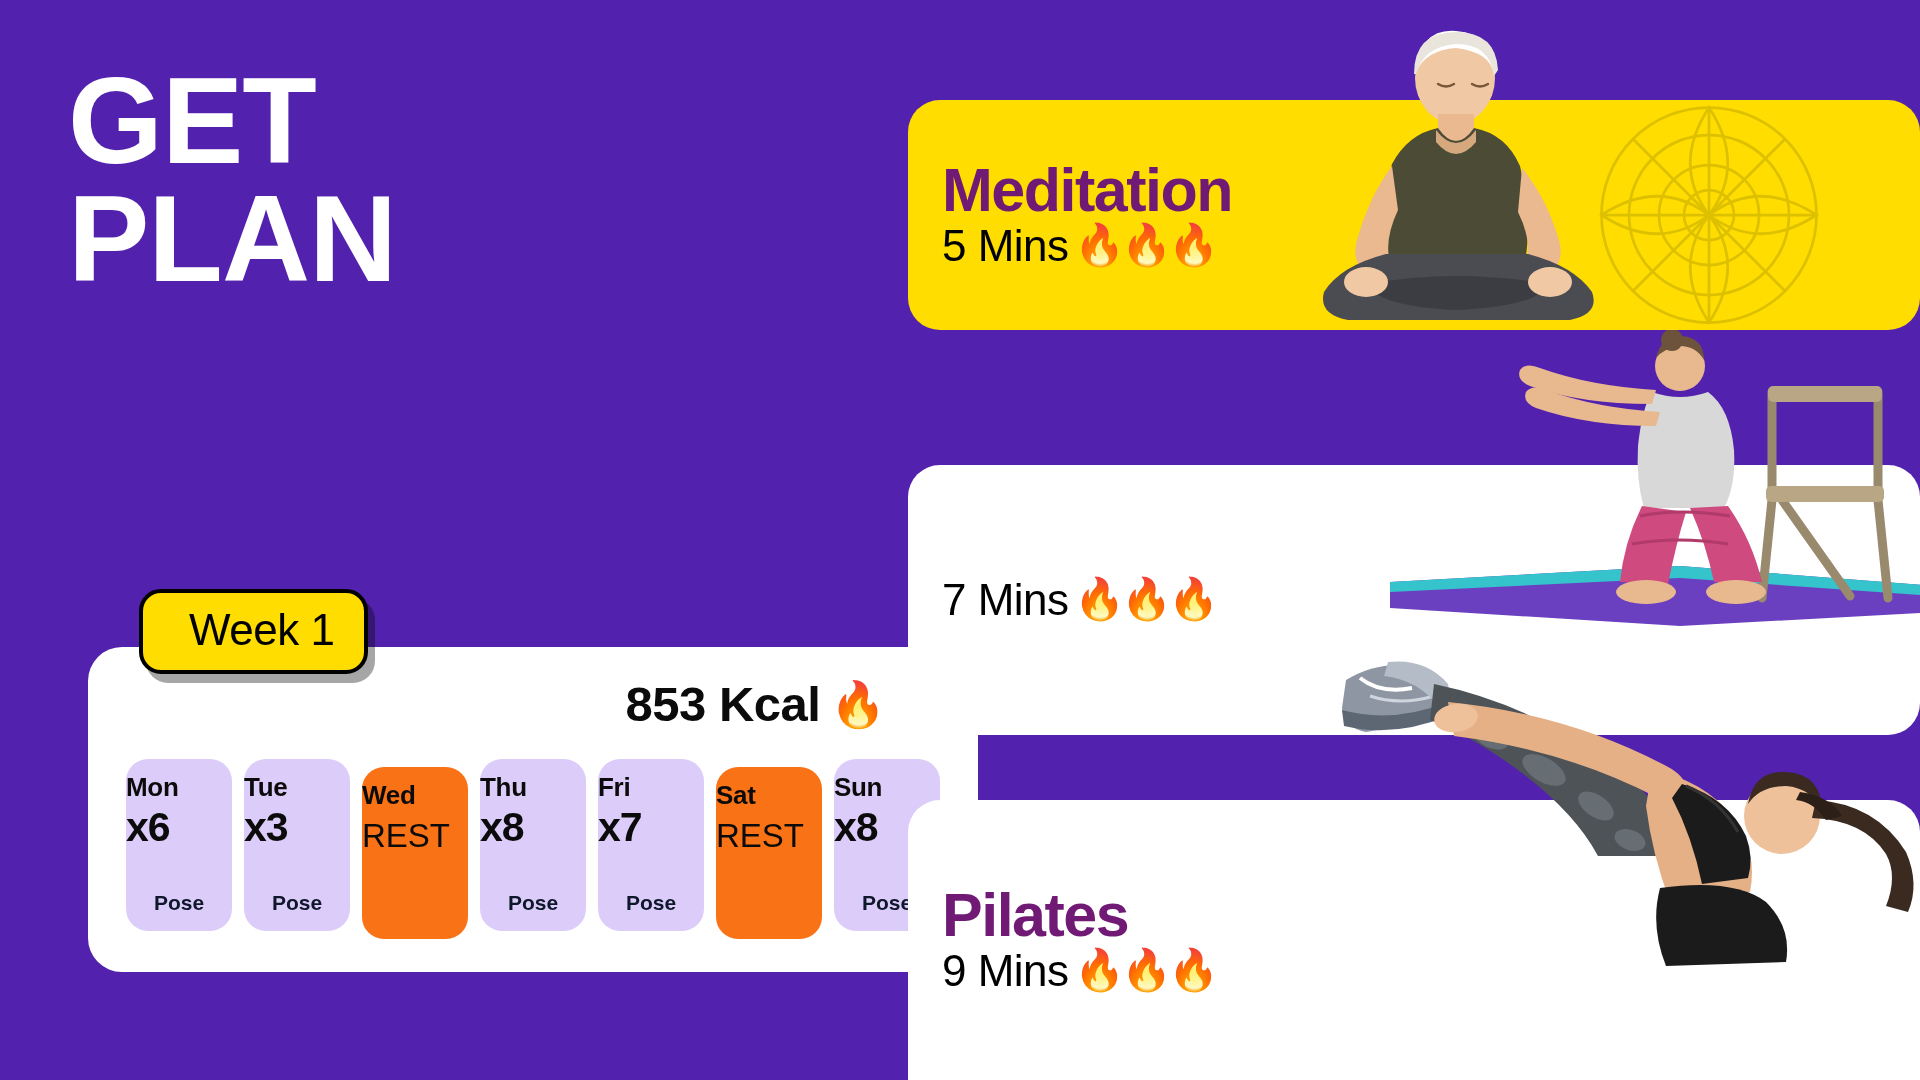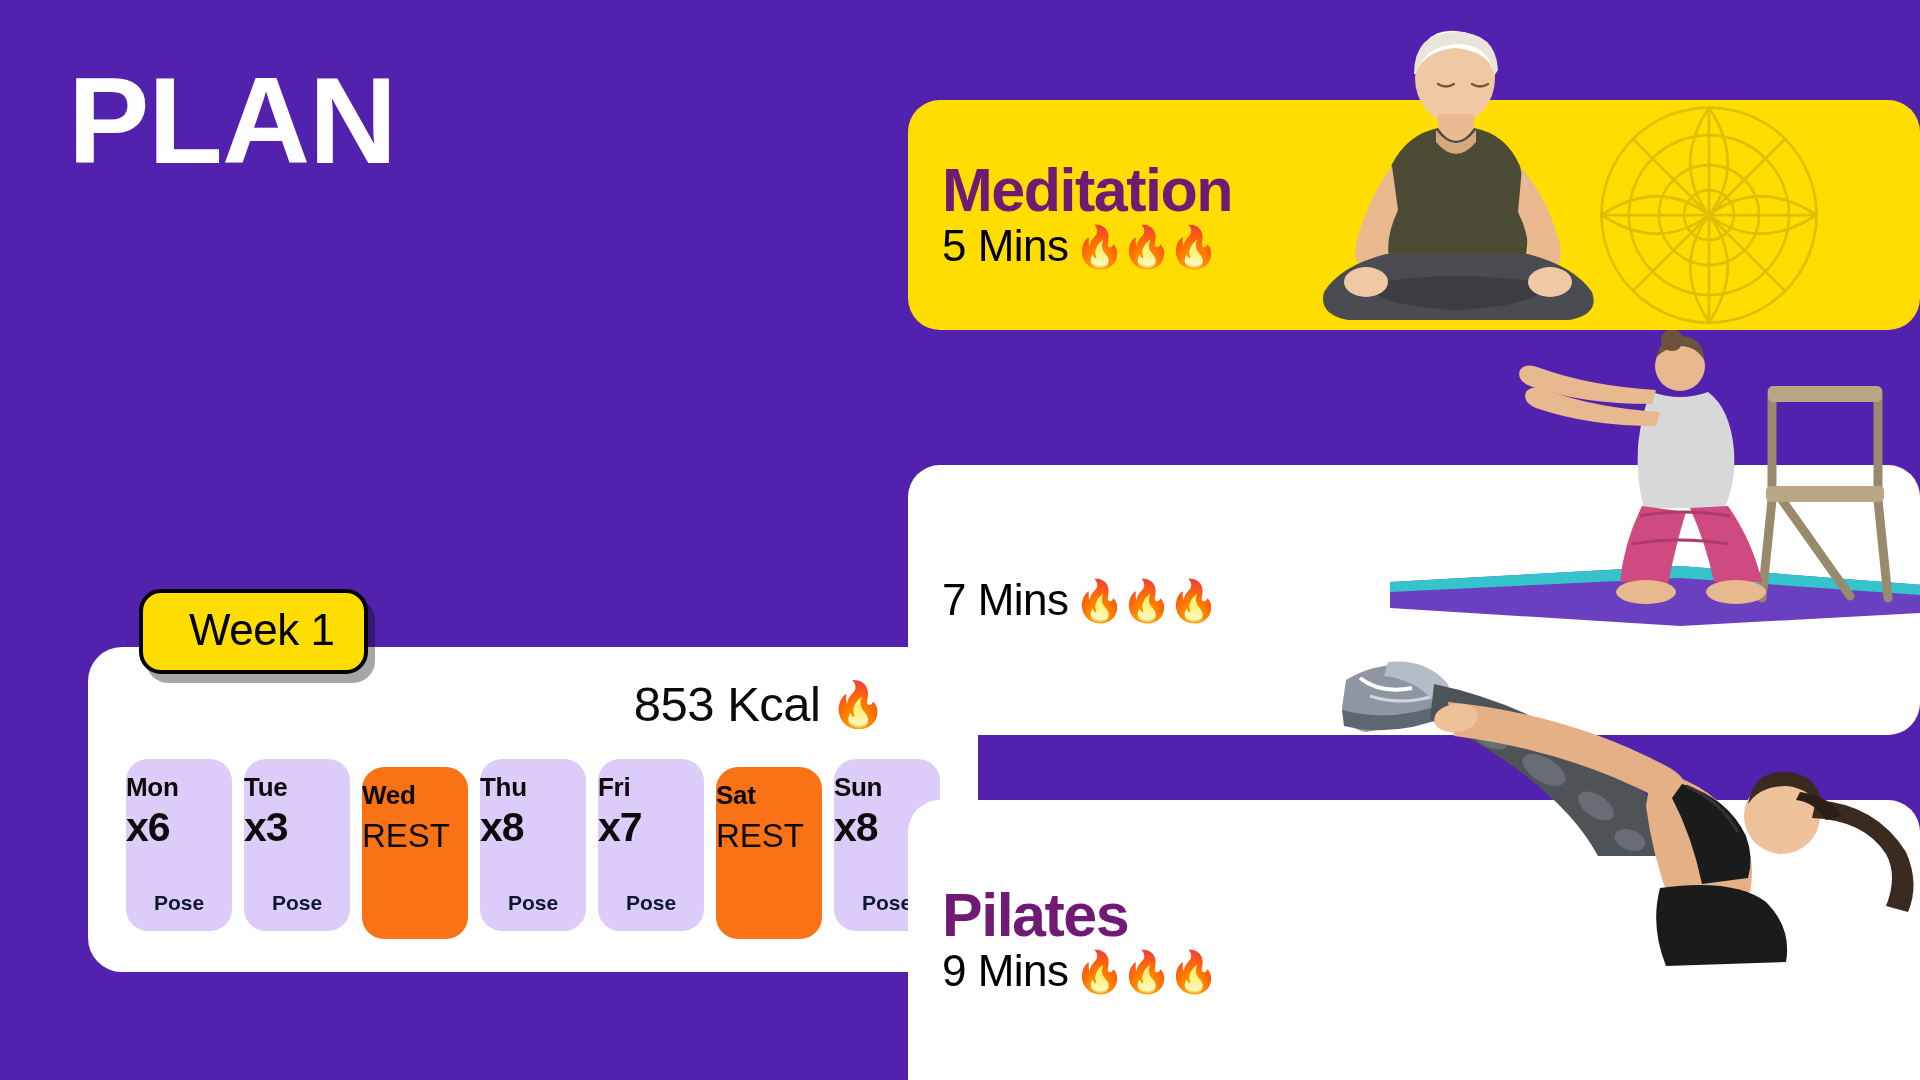--- a/index.html
+++ b/index.html
@@ -36,21 +36,21 @@
     border-radius:22px;
     padding:12px 30px 15px 46px;
     font-size:44px; font-weight:normal; color:#000000;
     letter-spacing:-0.5px;
     box-shadow:7px 9px 0 rgba(0,0,0,0.35);
     z-index:6;
   }
   #kcal-row {
     position:absolute; right:92px; top:29px;
     display:flex; align-items:center; gap:10px;
-    font-size:49px; font-weight:normal; color:#0b0b0b;
+    font-size:49px; font-weight:bold; color:#0b0b0b;
     letter-spacing:-0.5px;
     text-align:right;
   }
   #kcal-row .flame { font-size:45px; }
 
   #days-row {
     position:absolute; left:38px; right:38px; top:112px;
     display:flex; gap:12px;
   }
   .day-chip {
@@ -90,21 +90,21 @@
     transform:translateY(-50%);
     z-index:3;
   }
   .w-title {
     font-size:61px; font-weight:bold; color:#701a75;
     letter-spacing:-1.5px; line-height:1.0; white-space:nowrap;
   }
   .w-sub {
     font-size:44px; font-weight:normal; color:#000000;
     letter-spacing:-0.5px; white-space:nowrap;
-    display:flex; align-items:flex-end;
+    display:flex; align-items:flex-start;
   }
   .w-sub .flames { letter-spacing:-4px; margin-left:6px; font-size:41px; }
 
   
   #card-meditation { left:908px; top:100px; width:1012px; height:230px; }
   #card-meditation .card-body { background:#FFDD00; }
   #card-chair      { left:908px; top:465px; width:1012px; height:270px; }
   #card-chair .card-body { background:#ffffff; }
   #card-pilates    { left:908px; top:800px; width:1012px; height:280px;
                      border-bottom-left-radius:0; border-bottom-right-radius:0; }
@@ -119,20 +119,21 @@
   
   .photo { position:absolute; z-index:4; pointer-events:none; }
   #photo-meditation { left:1240px; top:30px;  width:420px; height:310px; }
   #photo-chair      { left:1380px; top:330px; width:560px; height:300px; }
   #photo-pilates    { left:1330px; top:640px; width:600px; height:330px; }
 </style>
 </head>
 <body>
 
 <div id="headline">
+  <span class="hl-line">GET</span>
   <span class="hl-line">PLAN</span>
 </div>
 
 <div id="week-card">
 
   <div id="kcal-row">
     <span>853 Kcal</span>
     <span class="flame">🔥</span>
   </div>
 

